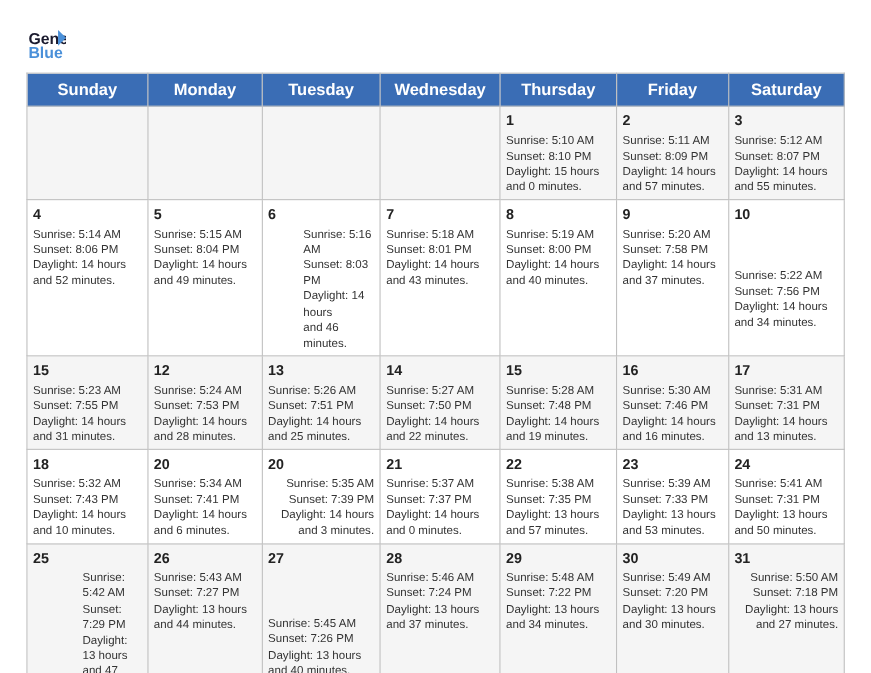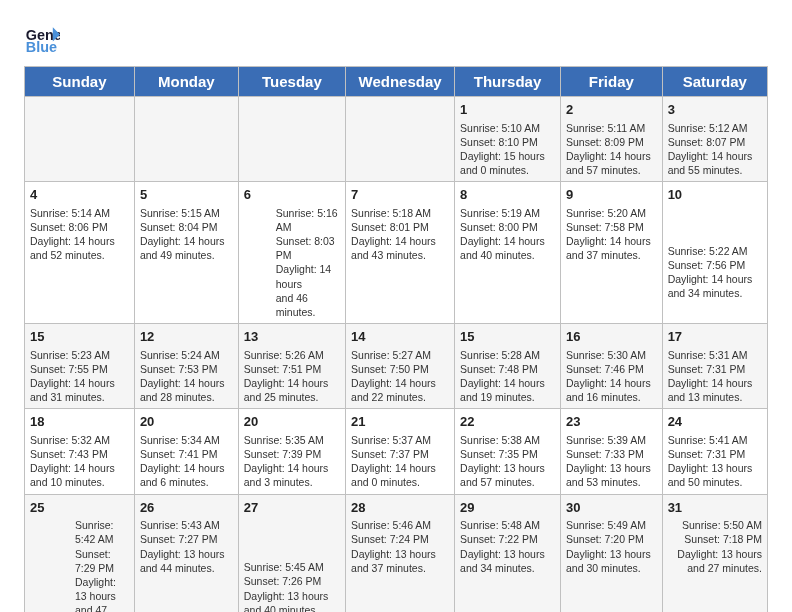--- a/index.html
+++ b/index.html
@@ -259,21 +259,21 @@
         </td>
         <td>
           <span class="day-number">20</span>
           <div class="day-info" style="white-space: pre-line;">Sunrise: 5:34 AM
 Sunset: 7:41 PM
 Daylight: 14 hours
 and 6 minutes.</div>
         </td>
         <td>
           <span class="day-number">20</span>
-          <div class="day-info" style="white-space: pre-line;">Sunrise: 5:35 AM
+          <div class="day-info" style="white-space: pre-line; text-align: right;">Sunrise: 5:35 AM
 Sunset: 7:39 PM
 Daylight: 14 hours
 and 3 minutes.</div>
         </td>
         <td>
           <span class="day-number">21</span>
           <div class="day-info" style="white-space: pre-line;">Sunrise: 5:37 AM
 Sunset: 7:37 PM
 Daylight: 14 hours
 and 0 minutes.</div>

